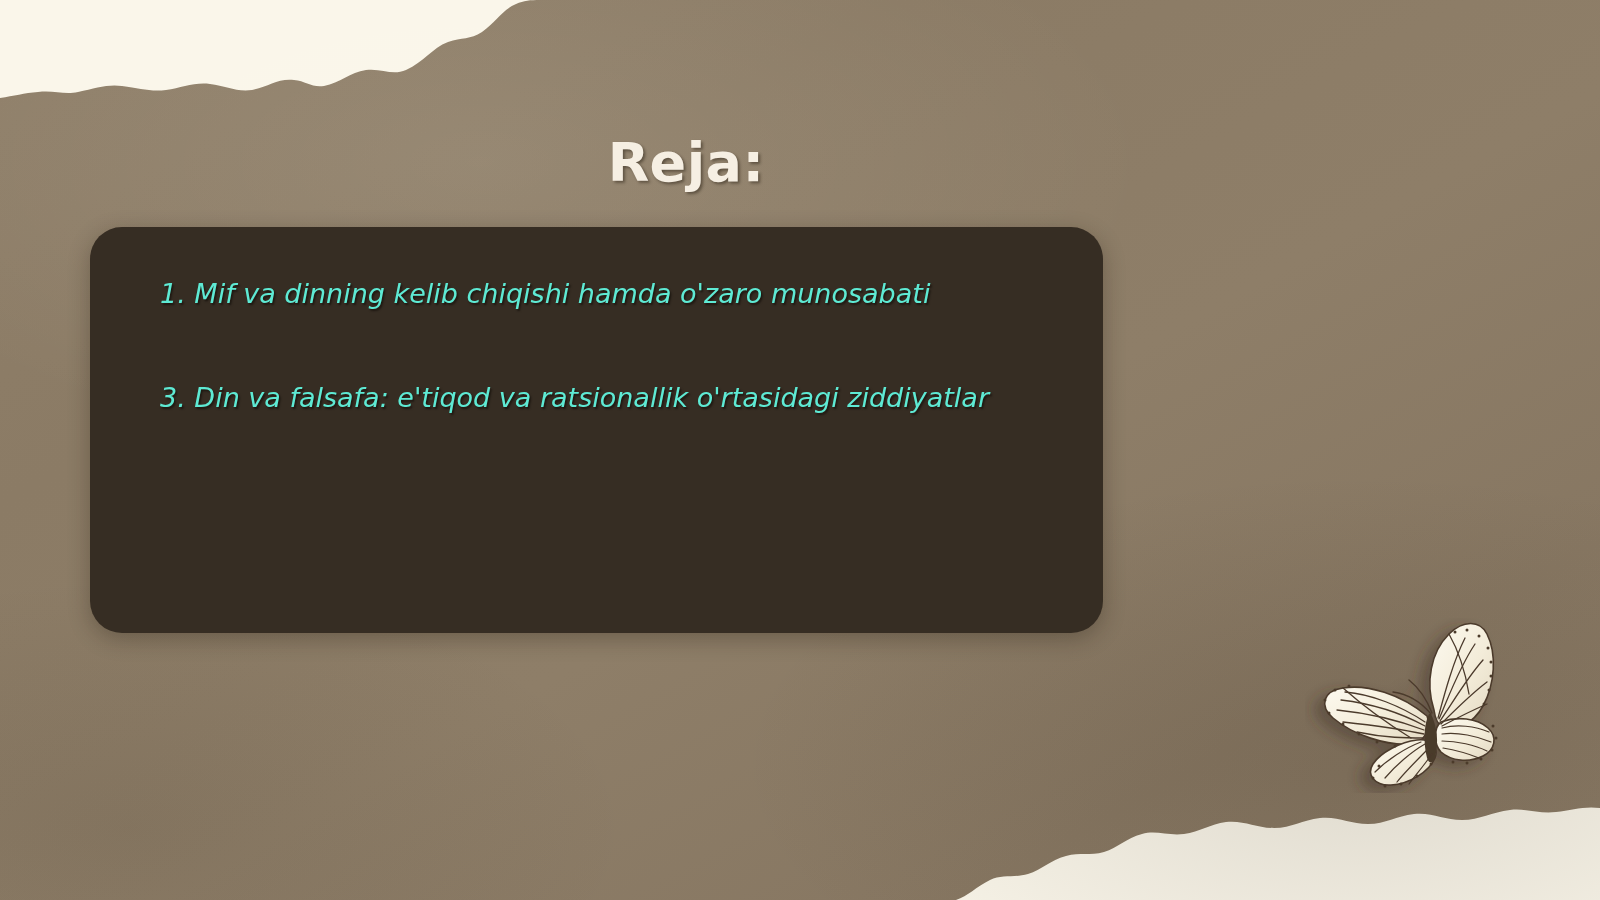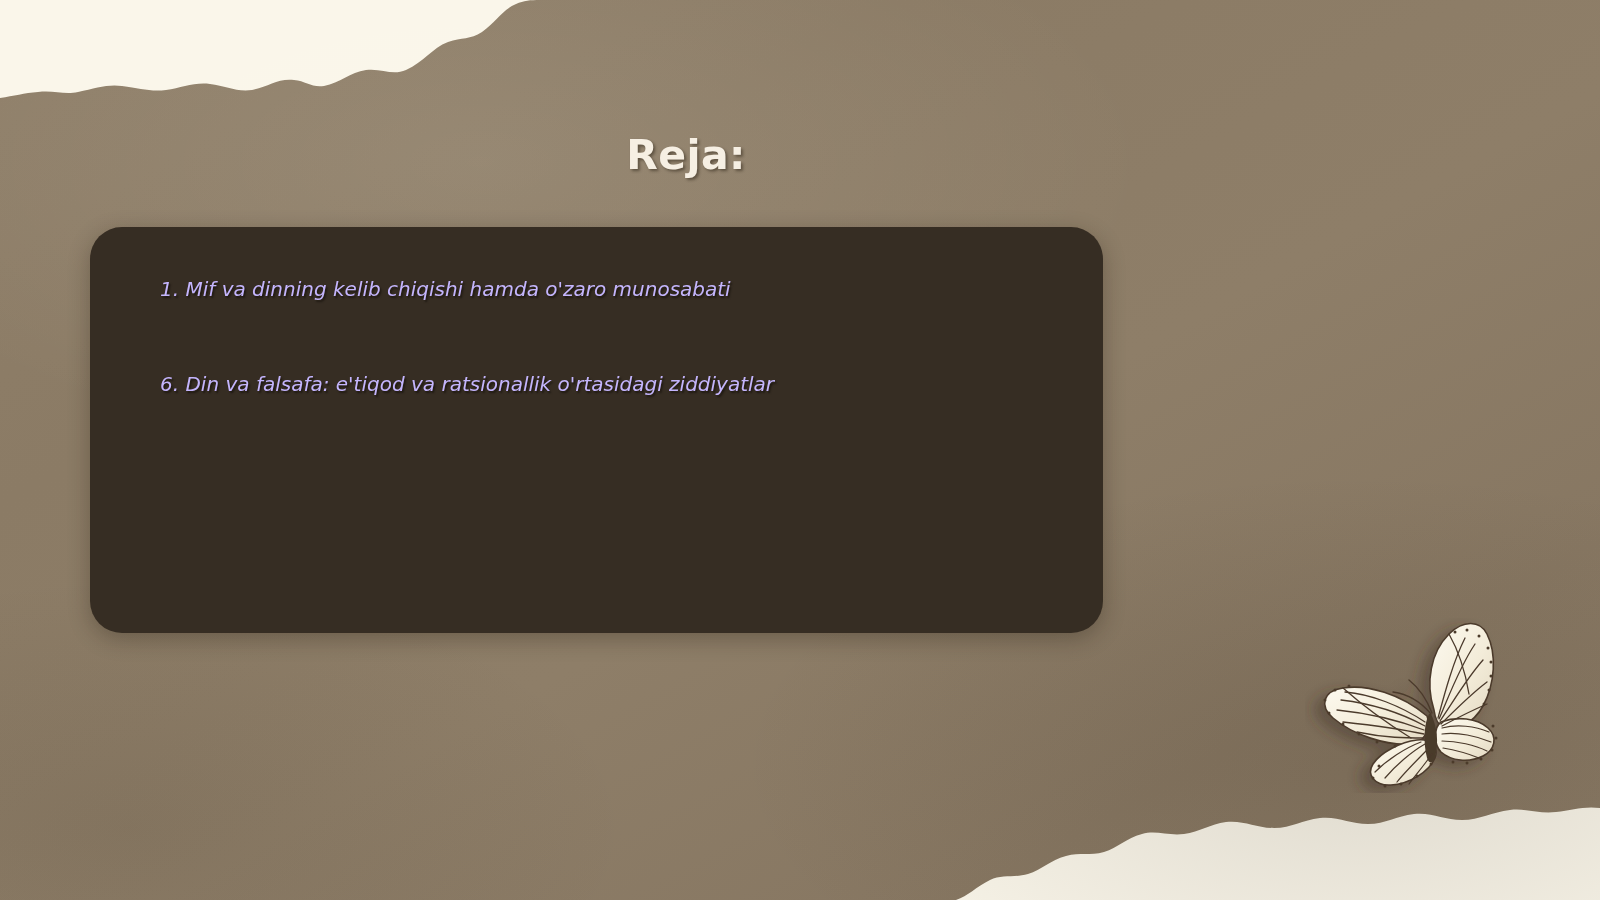--- a/index.html
+++ b/index.html
@@ -40,21 +40,21 @@
 
   
   .title {
     position: absolute;
     left: 0;
     top: 131px;
     width: 1372px;
     text-align: center;
     font-family: "DejaVu Sans", sans-serif;
     font-weight: bold;
-    font-size: 41px;
+    font-size: 54px;
     letter-spacing: 0.4px;
     color: #f6efe3;
     text-shadow: 2px 2px 3px rgba(30,22,12,0.45);
   }
 
   
   .panel {
     position: absolute;
     left: 90px;
     top: 227px;
@@ -68,23 +68,23 @@
   .panel-inner {
     position: absolute;
     left: 70px;
     top: 50px;
     right: 30px;
   }
 
   .plan-item {
     font-family: "DejaVu Sans", sans-serif;
     font-style: italic;
-    font-size: 20px;
+    font-size: 27px;
     line-height: 1.25;
-    color: #c4b5fd;
+    color: #5eead4;
     margin-bottom: 70px;
     text-shadow: 1.5px 1.5px 2px rgba(10,6,2,0.55);
     white-space: nowrap;
   }
   .plan-item:last-child { margin-bottom: 0; }
 
   
   .butterfly {
     position: absolute;
     left: 1305px;
@@ -151,21 +151,21 @@
     </svg>
   </div>
 
   <div class="paper-tint"></div>
 
   <div class="title">Reja:</div>
 
   <div class="panel">
     <div class="panel-inner">
       <div class="plan-item">1. Mif va dinning kelib chiqishi hamda o'zaro munosabati</div>
-      <div class="plan-item">6. Din va falsafa: e'tiqod va ratsionallik o'rtasidagi ziddiyatlar</div>
+      <div class="plan-item">3. Din va falsafa: e'tiqod va ratsionallik o'rtasidagi ziddiyatlar</div>
     </div>
   </div>
 
   <div class="butterfly">
     <svg viewBox="0 0 200 175" aria-hidden="true">
       <defs>
         <linearGradient id="wingGrad" x1="0" y1="0" x2="1" y2="1">
           <stop offset="0%" stop-color="#fdfaf0"></stop>
           <stop offset="55%" stop-color="#f3ecd9"></stop>
           <stop offset="100%" stop-color="#e3d9c2"></stop>

